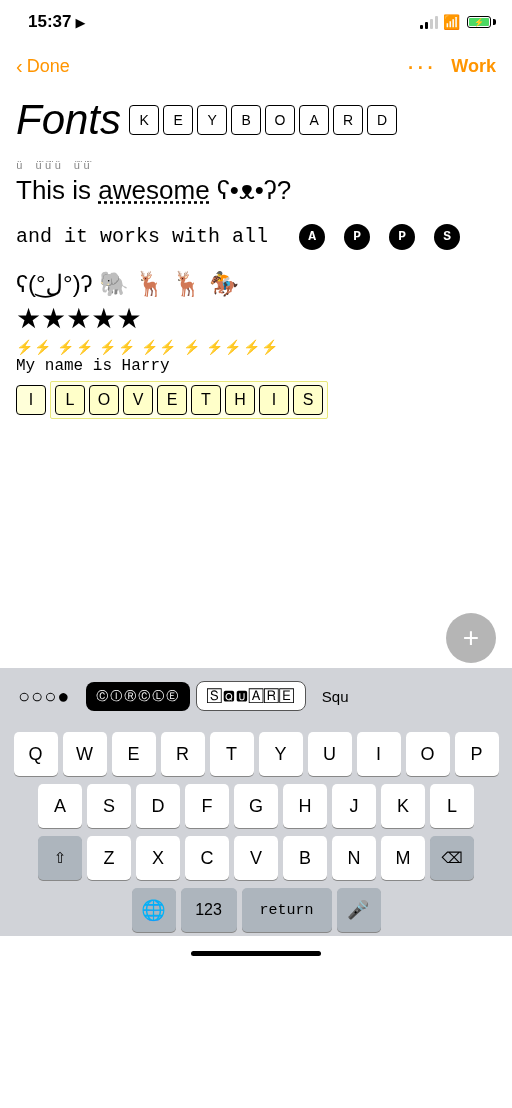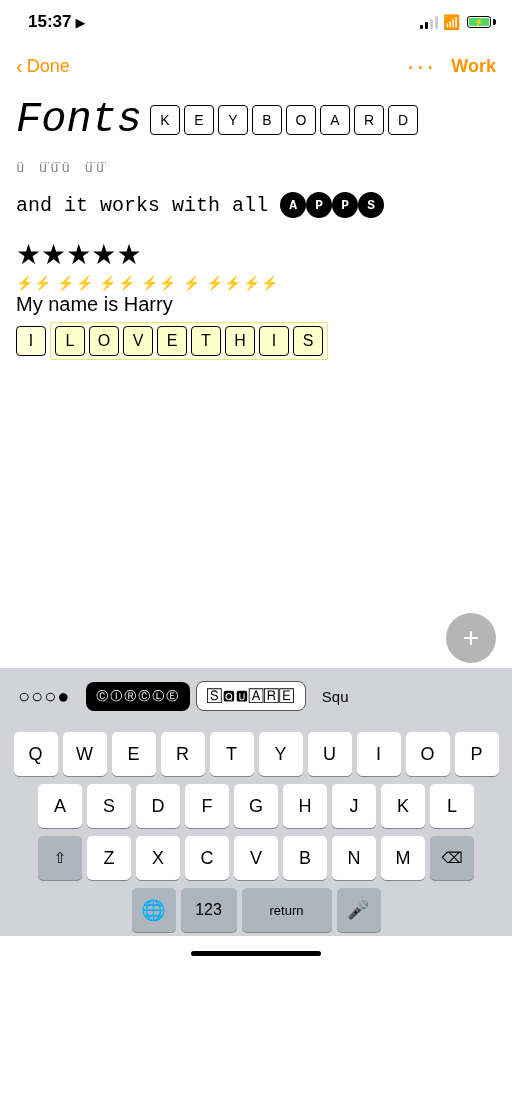--- a/index.html
+++ b/index.html
@@ -138,21 +138,21 @@
 
     
     .fonts-header {
       display: flex;
       align-items: center;
       gap: 8px;
       margin-bottom: 16px;
       flex-wrap: wrap;
     }
     .fonts-script {
-      font-family: Liberation Mono, monospace;
+      font-family: Liberation Sans, sans-serif;
       font-size: 42px;
       color: #000;
       font-style: italic;
     }
     .keyboard-letters {
       display: flex;
       gap: 4px;
       flex-wrap: wrap;
     }
     .key-letter {
@@ -181,21 +181,21 @@
     
     .apps-section {
       margin-bottom: 20px;
     }
     .apps-line {
       font-size: 20px;
       color: #000;
       font-family: 'Courier New', monospace;
       display: flex;
       align-items: center;
-      gap: 0;
+      gap: 19px;
       flex-wrap: wrap;
     }
     .circle-letter {
       width: 26px;
       height: 26px;
       border-radius: 50%;
       background: #000;
       color: #fff;
       display: flex;
       align-items: center;
@@ -218,22 +218,22 @@
       color: #000;
       margin-bottom: 4px;
     }
     .lightning-line {
       font-size: 14px;
       letter-spacing: 1px;
       color: #555;
       margin-bottom: 2px;
     }
     .harry-line {
-      font-size: 20px;
-      font-family: Liberation Sans, sans-serif;
+      font-size: 16px;
+      font-family: Liberation Mono, monospace;
       color: #000;
       margin-bottom: 6px;
     }
     .love-this-line {
       display: flex;
       gap: 4px;
       align-items: center;
     }
     .box-letter {
       width: 30px;
@@ -444,34 +444,38 @@
       <div class="key-letter">Y</div>
       <div class="key-letter">B</div>
       <div class="key-letter">O</div>
       <div class="key-letter">A</div>
       <div class="key-letter">R</div>
       <div class="key-letter">D</div>
     </div>
   </div>
 
   <div class="awesome-section">
-    <div style="font-size:14px; letter-spacing:3px; color:#888; margin-bottom:2px; font-family:'Courier New',monospace;">ü ü̈ü̈ü ü̈ü̈</div>
+    <div style="font-size:11px; letter-spacing:3px; color:#888; margin-bottom:2px; font-family:'Courier New',monospace;">ü ü̈ü̈ü ü̈ü̈</div>
+    <div class="awesome-line">
+      <span>This is </span><span style="text-decoration: underline; text-decoration-style: dotted;">awesome</span><span> ʕ•ᴥ•ʔ?</span>
+    </div>
   </div>
 
   <div class="apps-section">
     <div class="apps-line">
       <span>and it works with all&nbsp;</span>
       <div class="circle-letter">A</div>
       <div class="circle-letter">P</div>
       <div class="circle-letter">P</div>
       <div class="circle-letter">S</div>
     </div>
   </div>
 
   <div class="symbol-section">
+    <div class="symbol-line">ʕ(°ل͜°)ʔ 🐘 🦌 🦌 🏇</div>
     <div class="stars-line">★★★★★</div>
     <div class="lightning-line">⚡⚡ ⚡⚡ ⚡⚡ ⚡⚡ ⚡ ⚡⚡⚡⚡</div>
     <div class="harry-line">My name is Harry</div>
     <div class="love-this-line">
       <div class="box-letter">I</div>
       <div class="love-wrapper">
         <div class="box-letter" style="background:rgba(255,255,180,0.6);">L</div>
         <div class="box-letter" style="background:rgba(255,255,180,0.6);">O</div>
         <div class="box-letter" style="background:rgba(255,255,180,0.6);">V</div>
         <div class="box-letter" style="background:rgba(255,255,180,0.6);">E</div>
@@ -530,20 +534,20 @@
     <div class="key">V</div>
     <div class="key">B</div>
     <div class="key">N</div>
     <div class="key">M</div>
     <div class="key key-special key-delete">⌫</div>
   </div>
 
   <div class="bottom-bar-row">
     <div class="key key-special key-globe" style="font-size:20px;">🌐</div>
     <div class="key key-special key-123" style="min-width:56px;max-width:56px;font-size:16px;">123</div>
-    <div class="key key-special key-return" style="font-size:13px;min-width:86px;max-width:90px;">return</div>
+    <div class="key key-special key-return" style="font-size:15px;min-width:86px;max-width:90px;font-family:Liberation Mono, monospace;">return</div>
     <div class="key key-special key-mic" style="font-size:18px;">🎤</div>
   </div>
 </div>
 
 <div class="home-indicator">
   <div class="home-bar"></div>
 </div>
 
 </body></html>

